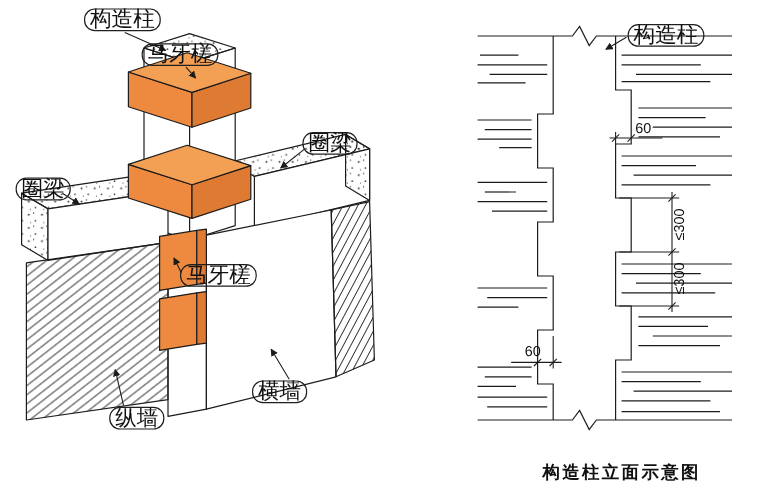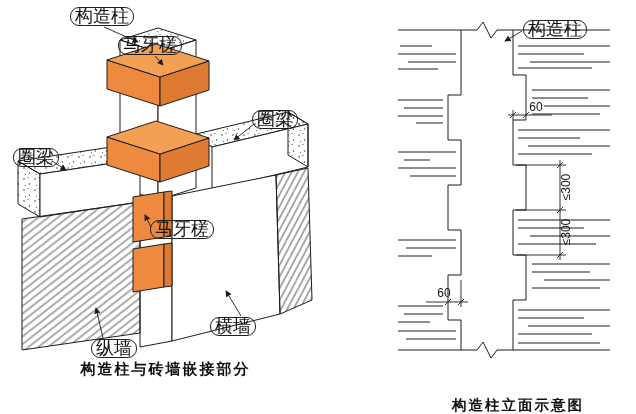--- a/index.html
+++ b/index.html
@@ -192,16 +192,15 @@
 
 <span class="lbl" style="left:70px;top:7px">构造柱</span>
 <span class="lbl" style="left:118px;top:36px">马牙槎</span>
 <span class="lbl" style="left:252px;top:110px">圈梁</span>
 <span class="lbl" style="left:13px;top:148px">圈梁</span>
 <span class="lbl" style="left:150px;top:220px">马牙槎</span>
 <span class="lbl" style="left:91px;top:339px">纵墙</span>
 <span class="lbl" style="left:210px;top:317px">横墙</span>
 <span class="lbl" style="left:523px;top:20px">构造柱</span>
 
-<div class="cap" style="left:68px;top:360px;width:195px">构造柱与砖墙嵌接部分</div>
-<div class="cap" style="left:443px;top:396px;width:150px;font-size:14.5px">构造柱立面示意图</div>
+<div class="cap" style="left:443px;top:384px;width:150px;font-size:14.5px">构造柱立面示意图</div>
 
 </div>
 
 </body></html>

